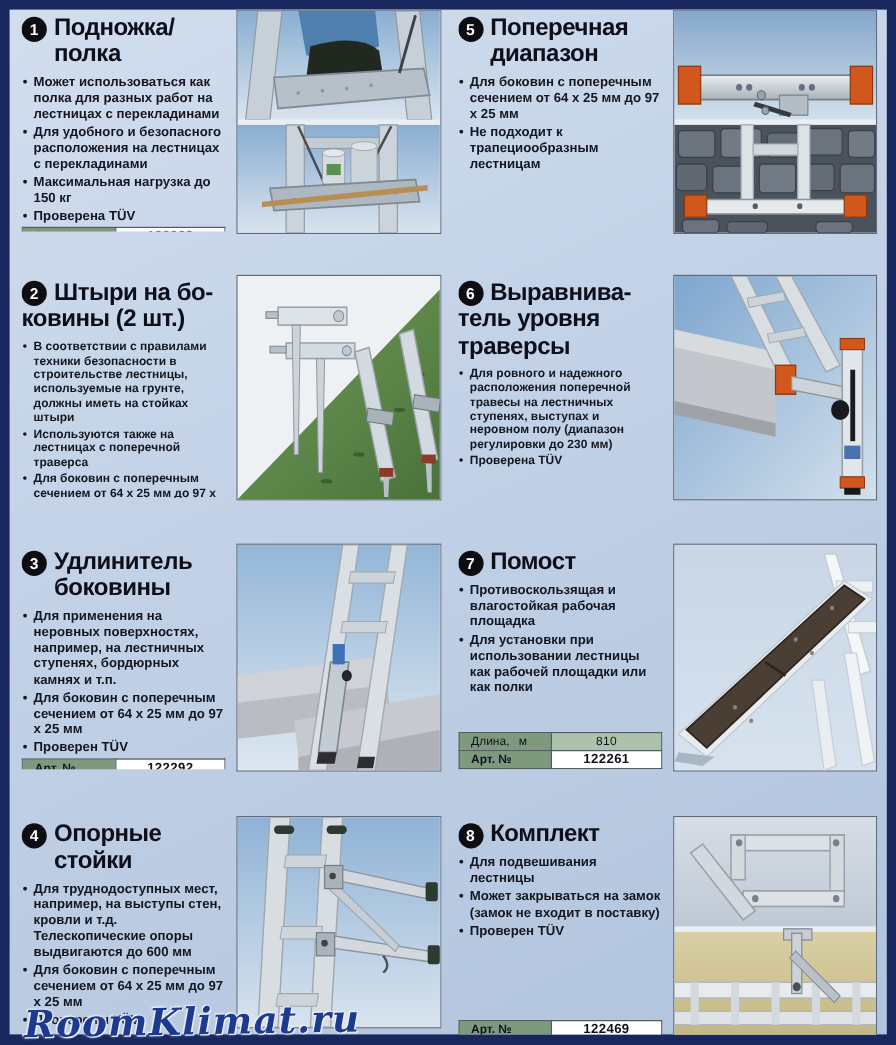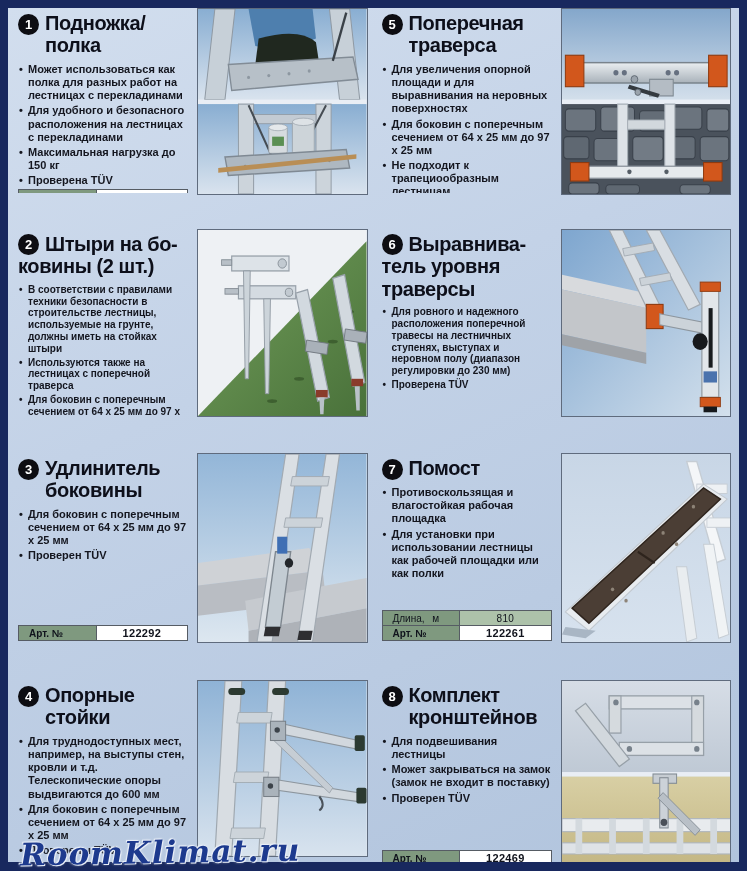--- a/index.html
+++ b/index.html
@@ -117,25 +117,24 @@
     </div>
         </div>
   </div>
 
   <div class="card r1">
     <div class="textcol">
       <div class="head">
         <span class="badge">5</span>
         <div class="title">
           <span>Поперечная</span><br>
-          <span>траверса</span>
-        </div>
-      </div>
-      <ul class="bullets">
-        <li>Для увеличения опорной площади и для выравнивания на неровных поверхностях</li>
+          <span>диапазон</span>
+        </div>
+      </div>
+      <ul class="bullets">
         <li>Для боковин с поперечным сечением от 64 х 25 мм до 97 х 25 мм</li>
         <li>Не подходит к трапециообразным лестницам</li>
 
       </ul>
 
     </div>
     <div class="photocol">
           <div class="photo-wrap">
       <svg viewBox="0 0 100 100" preserveAspectRatio="none">
         <defs>
@@ -291,20 +290,21 @@
   <div class="card r3">
     <div class="textcol">
       <div class="head">
         <span class="badge">3</span>
         <div class="title">
           <span>Удлинитель</span><br>
           <span>боковины</span>
         </div>
       </div>
       <ul class="bullets">
+        <li>Для применения на неровных поверхностях, например, на лестничных ступенях, бордюрных камнях и т.п.</li>
         <li>Для боковин с поперечным сечением от 64 х 25 мм до 97 х 25 мм</li>
         <li>Проверен TÜV</li>
       </ul>
       <table class="spec">
             <tbody>
         <tr>
                 <td class="lbl">Арт. №</td>
             <td class="val">122292</td>
               </tr>
       </tbody>
@@ -442,21 +442,20 @@
     </div>
         </div>
   </div>
 
   <div class="card r4r">
     <div class="textcol">
       <div class="head">
         <span class="badge">8</span>
         <div class="title">
           <span>Комплект</span><br>
-          <span>кронштейнов</span>
         </div>
       </div>
       <ul class="bullets">
         <li>Для подвешивания лестницы</li>
         <li>Может закрываться на замок (замок не входит в поставку)</li>
         <li>Проверен TÜV</li>
       </ul>
       <table class="spec">
             <tbody>
         <tr>

